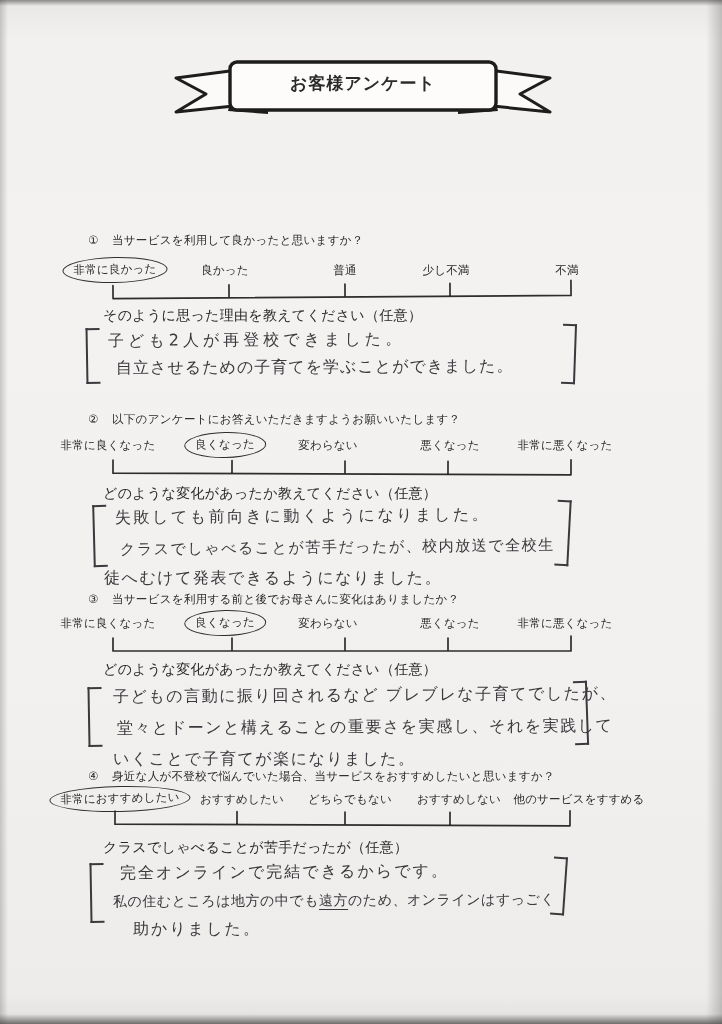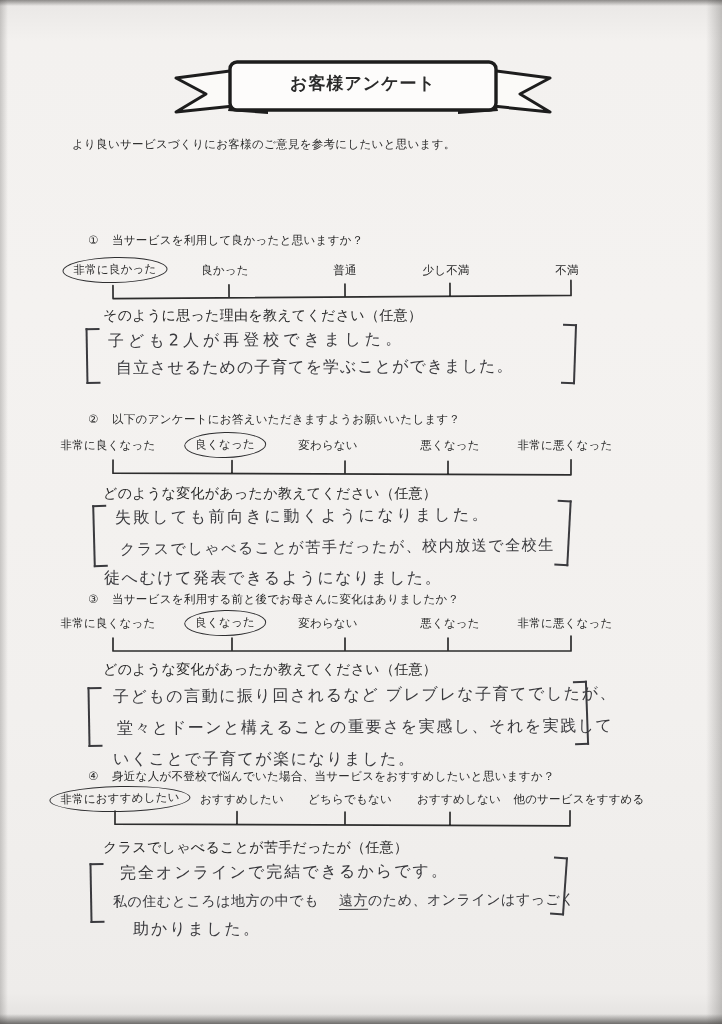--- a/index.html
+++ b/index.html
@@ -17,37 +17,36 @@
   .bold{font-weight:bold;}
   .title{font-size:17px;font-weight:bold;text-align:center;letter-spacing:1px;}
   .opt{position:absolute;transform:translateX(-50%);white-space:nowrap;font-size:11.5px;letter-spacing:.2px;}
   .opt.sel{border:1.6px solid #2e2e30;border-radius:50%;padding:4px 10px 5px;transform:translateX(-50%) rotate(-1.2deg);}
   .scale{position:absolute;left:110px;width:466px;height:24px;}
   .scale svg{display:block;}
   .prompt{position:absolute;font-size:14px;letter-spacing:.3px;white-space:nowrap;}
   .hw{position:absolute;font-size:16px;letter-spacing:1px;color:#3a3a3e;white-space:nowrap;font-family:"DejaVu Sans",sans-serif;}
   .bkl{position:absolute;width:12px;border:2px solid #3a3a3e;border-right:none;background:transparent;}
   .bkr{position:absolute;width:12px;border:2px solid #3a3a3e;border-left:none;background:transparent;}
-  .ul{border-bottom:1.5px solid #3a3a3e;padding-bottom:1px;margin-left:20px;}
+  .ul{border-bottom:1.5px solid #3a3a3e;padding-bottom:1px;}
 </style>
 </head>
 <body>
 
 <div class="page">
 
   <svg class="abs" style="left:168px;top:56px" width="390" height="70" viewBox="0 0 390 70">
     <polygon points="85,12 8,22 38,38 8,56 85,48" fill="#fbfaf8" stroke="#1d1d1d" stroke-width="3" stroke-linejoin="round"></polygon>
     <polygon points="305,12 382,22 352,38 382,56 305,48" fill="#fbfaf8" stroke="#1d1d1d" stroke-width="3" stroke-linejoin="round"></polygon>
     <polygon points="62,47 100,50 100,58 60,55" fill="#1d1d1d"></polygon>
     <polygon points="290,50 328,47 330,55 290,58" fill="#1d1d1d"></polygon>
     <rect x="62" y="6" width="266" height="48" rx="7" fill="#fdfcfb" stroke="#1d1d1d" stroke-width="3.4"></rect>
   </svg>
   <div class="abs title" style="left:230px;top:72px;width:266px">お客様アンケート</div>
 
-  <div class="abs print" style="left:72px;top:137px">より良いサービスづくりにお客様のご意見を参考にしたいと思います。</div>
 
 
   <div>
     <div class="abs print" style="left:88px;top:233px">①</div>
     <div class="abs print" style="left:112px;top:233px">当サービスを利用して良かったと思いますか？</div>
 
     <span class="opt sel" style="left:115px;top:257px">非常に良かった</span>
     <span class="opt" style="left:225px;top:263px">良かった</span>
     <span class="opt" style="left:345px;top:263px">普通</span>
     <span class="opt" style="left:446px;top:263px">少し不満</span>

